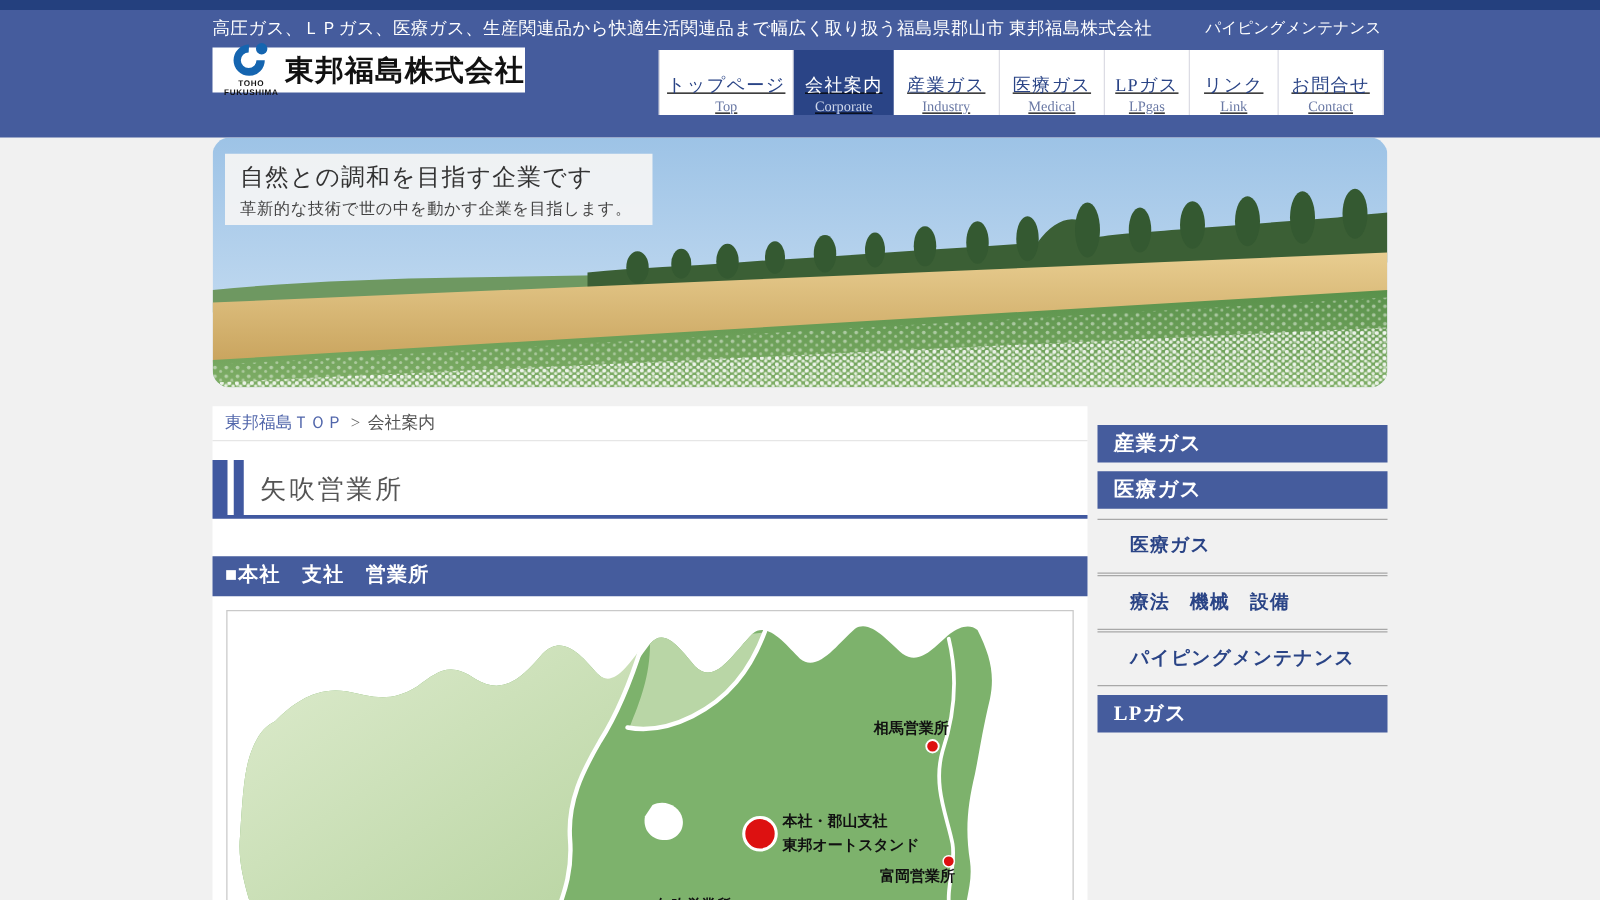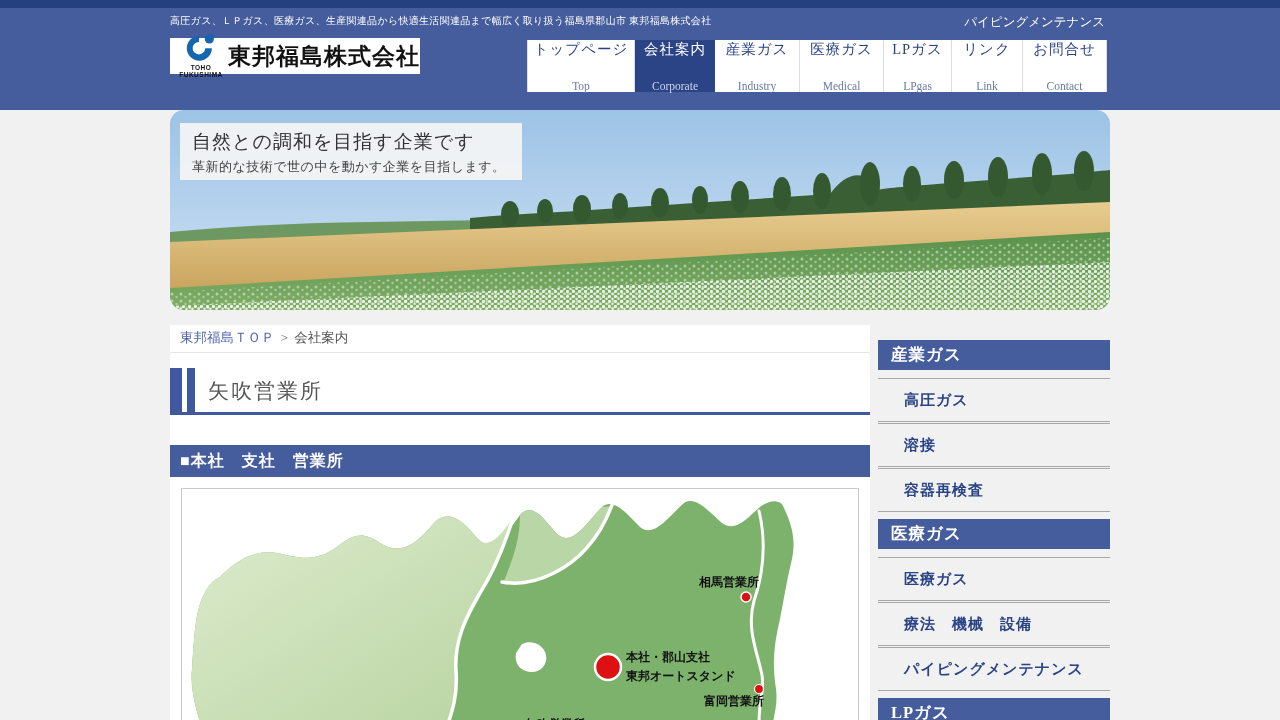--- a/index.html
+++ b/index.html
@@ -3,31 +3,31 @@
 <meta charset="utf-8">
 <style>
   * { margin:0; padding:0; box-sizing:border-box; }
   html,body { width:1280px; height:720px; }
   body { font-family:"Liberation Serif","DejaVu Serif",serif; background:#f1f1f1; }
   #page { position:relative; width:1280px; height:720px; overflow:hidden; background:#f1f1f1; }
 
   
   .top-strip { position:absolute; left:0; top:0; width:1280px; height:8px; background:#24407e; }
   .header-band { position:absolute; left:0; top:8px; width:1280px; height:102px; background:#455c9d; }
-  .tagline { position:absolute; left:170px; top:6px; color:#ffffff; font-size:10px; letter-spacing:0.3px; white-space:nowrap; }
+  .tagline { position:absolute; left:170px; top:6px; color:#ffffff; font-size:14px; letter-spacing:0.3px; white-space:nowrap; }
   .privacy { position:absolute; right:175px; top:6px; color:#ffffff; font-size:12.5px; cursor:pointer; white-space:nowrap; }
 
   .logo-box { position:absolute; left:170px; top:30px; width:250px; height:36px; background:#ffffff; display:flex; align-items:center; cursor:pointer; }
   .logo-mark { width:46px; margin-left:8px; text-align:center; }
   .logo-mark svg { display:block; margin:0 auto; }
   .logo-latin { font-family:"Liberation Sans","DejaVu Sans",sans-serif; font-weight:bold; font-size:6.5px; color:#111; line-height:1.1; letter-spacing:0.5px; }
   .company-name { font-size:23px; font-weight:bold; color:#111; margin-left:4px; letter-spacing:1px; white-space:nowrap; }
 
   .nav { position:absolute; left:527px; top:32px; height:52px; display:flex; }
-  .nav-item { height:52px; background:#ffffff; border-right:1px solid #dcdce4; display:flex; flex-direction:column; align-items:center; justify-content:space-between; cursor:pointer; }
+  .nav-item { height:52px; background:#ffffff; border-right:1px solid #dcdce4; display:flex; flex-direction:column; align-items:center; justify-content:flex-end; cursor:pointer;text-decoration:underline; }
   .nav-item:first-child { border-left:1px solid #dcdce4; }
   .nav-jp { font-size:14.5px; color:#2a4486; letter-spacing:1px; white-space:nowrap; }
   .nav-en { font-size:11.5px; color:#6a79a5; margin-top:2px; white-space:nowrap; }
   .nav-item.active { background:#2a4486; border:none; }
   .nav-item.active .nav-jp { color:#ffffff; }
   .nav-item.active .nav-en { color:#cdd6ea; }
   .w1{width:108px}.w2{width:80px}.w3{width:85px}.w4{width:84px}.w5{width:68px}.w6{width:84px}.w7{width:71px}
 
   
   .hero { position:absolute; left:170px; top:110px; width:940px; height:200px; overflow:hidden;border-radius:14px; }
@@ -217,29 +217,20 @@
         <text class="map-label" x="444" y="191">東邦オートスタンド</text>
         <circle cx="577" cy="200" r="4.5" fill="#dd1111" stroke="#ffffff" stroke-width="1.2"></circle>
         <text class="map-label" x="582" y="216" text-anchor="end">富岡営業所</text>
         <text class="map-label" x="373" y="239" text-anchor="middle">矢吹営業所</text>
       </svg>
     </div>
   </div>
 
   <div class="sidebar">
     <div class="side-header">産業ガス</div>
-    <div class="side-list">
-      <div class="sep-single"></div>
-      <div class="side-link">高圧ガス</div>
-      <div class="sep-double"></div>
-      <div class="side-link">溶接</div>
-      <div class="sep-double"></div>
-      <div class="side-link">容器再検査</div>
-      <div class="sep-single"></div>
-    </div>
 
     <div class="side-header">医療ガス</div>
     <div class="side-list">
       <div class="sep-single"></div>
       <div class="side-link">医療ガス</div>
       <div class="sep-double"></div>
       <div class="side-link">療法　機械　設備</div>
       <div class="sep-double"></div>
       <div class="side-link">パイピングメンテナンス</div>
       <div class="sep-single"></div>

